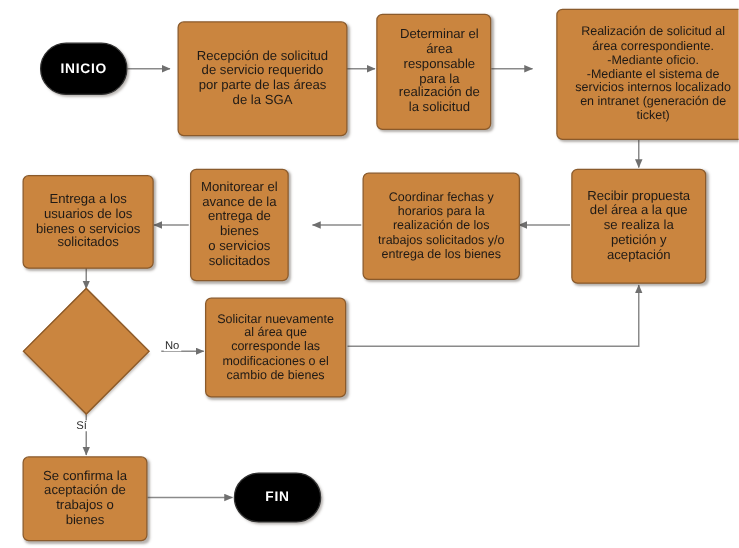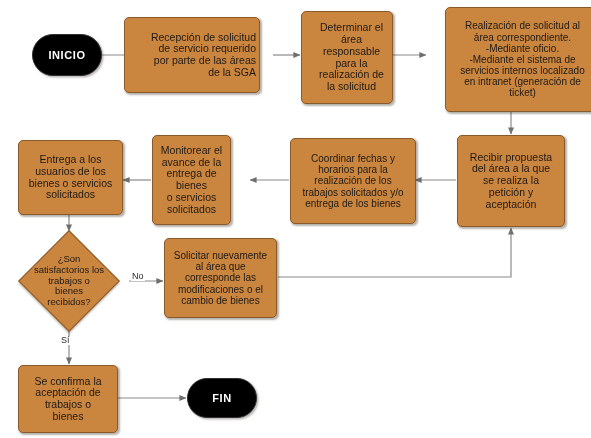--- a/index.html
+++ b/index.html
@@ -123,21 +123,21 @@
       <path d="M118,398 L186,398"></path>
 
       <path d="M278,277 L511,277 L511,228"></path>
     </g>
   </svg>
 
   <div class="node term" style="left:32px; top:34px; width:70px; height:42px; font-size:11px;">
     <span class="txt">INICIO</span>
   </div>
 
-  <div class="node proc" style="left:124px; top:17px; width:136px; height:76px; font-size:10.5px;text-align:right;">
+  <div class="node proc" style="left:142px; top:17px; width:136px; height:92px; font-size:10.5px;">
     <span class="txt">Recepción de solicitud
 de servicio requerido
 por parte de las áreas
 de la SGA</span>
   </div>
 
   <div class="node proc" style="left:301px; top:11px; width:92px; height:93px; font-size:10.5px;padding-left:12px;">
     <span class="txt">Determinar el
 área
 responsable
@@ -182,24 +182,20 @@
 
   <div class="node proc" style="left:18px; top:140px; width:105px; height:75px; font-size:10.5px;">
     <span class="txt">Entrega a los
 usuarios de los
 bienes o servicios
 solicitados</span>
   </div>
 
   <div class="node diamond" style="left:33px; top:245px; width:72px; height:72px; font-size:9.5px;">
     <span class="dshape"></span>
-    <span class="txt">¿Son
-satisfactorios los
-trabajos o bienes
-recibidos?</span>
   </div>
 
   <div class="node proc" style="left:18px; top:365px; width:100px; height:68px; font-size:10.5px;">
     <span class="txt">Se confirma la
 aceptación de
 trabajos o
 bienes</span>
   </div>
 
   <div class="node proc" style="left:164px; top:238px; width:113px; height:80px; font-size:10px;">

